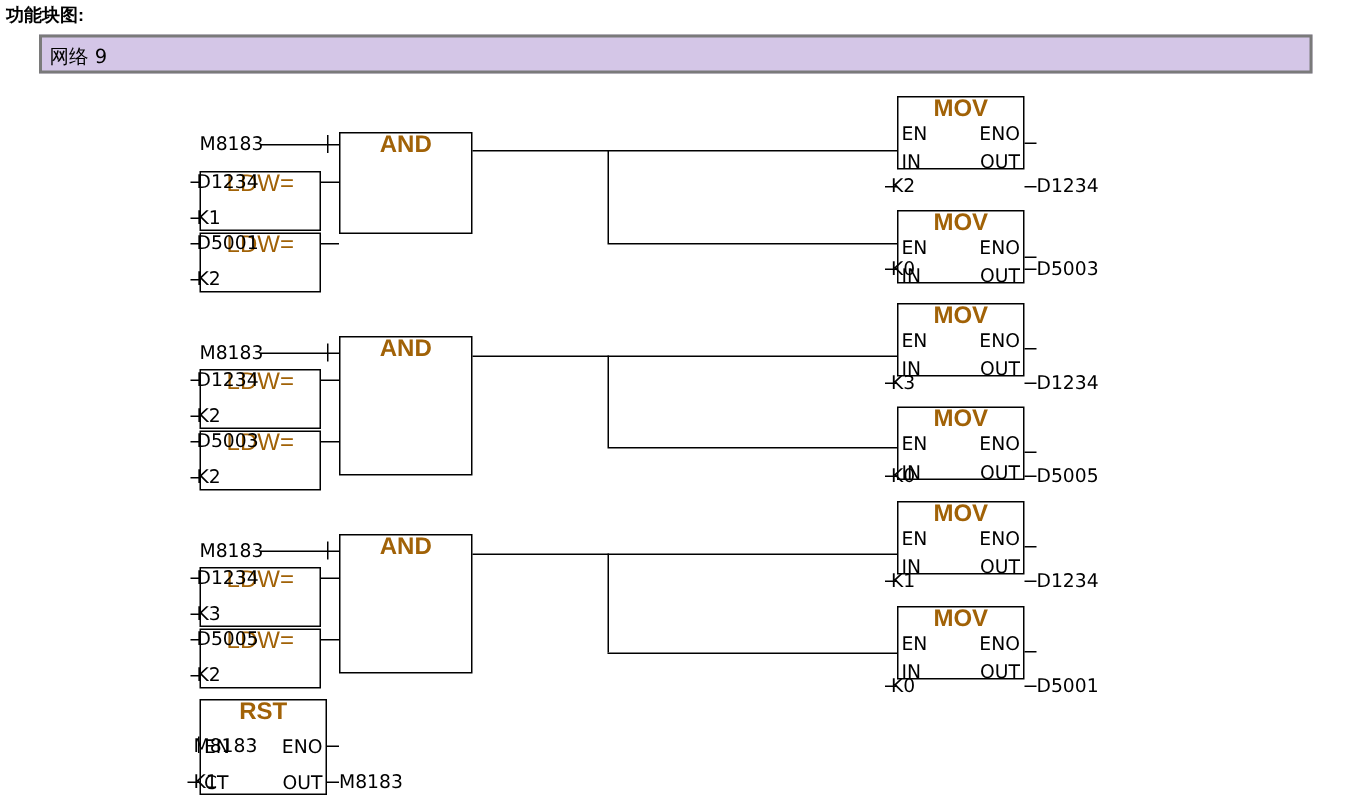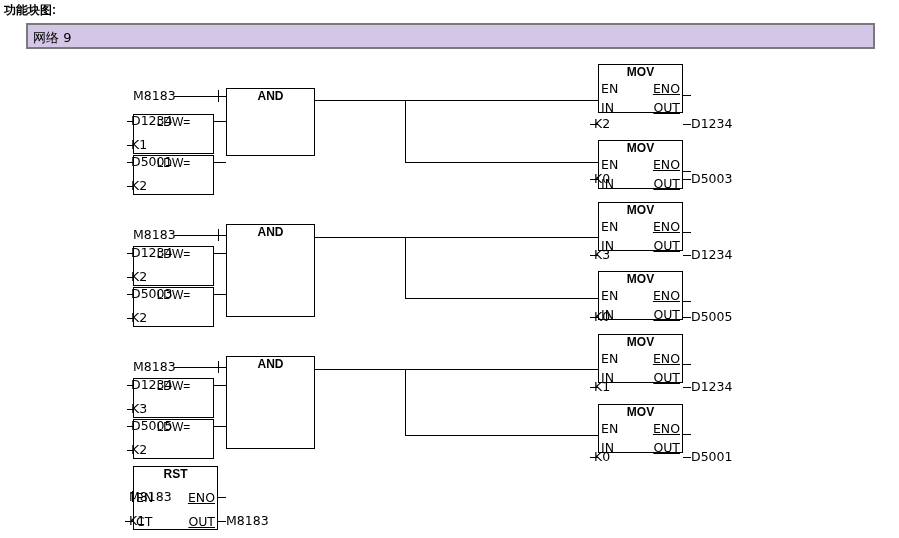--- a/index.html
+++ b/index.html
@@ -11,28 +11,28 @@
   .network-bar{position:absolute;left:26px;top:23px;width:849px;height:26px;
     background:#d4c6e7;border:2px solid #7a7a7a;box-sizing:border-box;}
   .network-bar .nb-label{position:absolute;left:5px;top:4px;font-size:13px;color:#000;
     font-family:"DejaVu Sans",sans-serif;}
 
   .canvas{position:absolute;left:0;top:0;width:899px;height:538px;}
 
   
   .blk{position:absolute;box-sizing:border-box;border:1px solid #000;background:#fff;}
   .blk .title{position:absolute;left:0;right:0;top:1px;text-align:center;
-    font-size:12px;font-weight:bold;color:#000000;line-height:13px;}
+    font-size:16px;font-weight:bold;color:#a16207;line-height:13px;}
   .blk .title.lw{font-weight:normal;}
   .blk .title b{font-weight:normal;}
 
   .pin{position:absolute;font-size:12.5px;color:#000;line-height:13px;white-space:nowrap;
        font-family:"DejaVu Sans",sans-serif;}
   .pin.l{left:2px;text-align:left;}
-  .pin.r{right:2px;text-align:center;text-decoration:underline;}
+  .pin.r{right:2px;text-align:center;}
 
   
   .lbl{position:absolute;font-size:12.5px;color:#000;line-height:13px;white-space:nowrap;
        font-family:"DejaVu Sans",sans-serif;}
   .lbl.ra{text-align:right;}
 
   
   .wh{position:absolute;height:0;border-top:1px solid #000;}
   .wv{position:absolute;width:0;border-left:1px solid #000;}
 </style>

